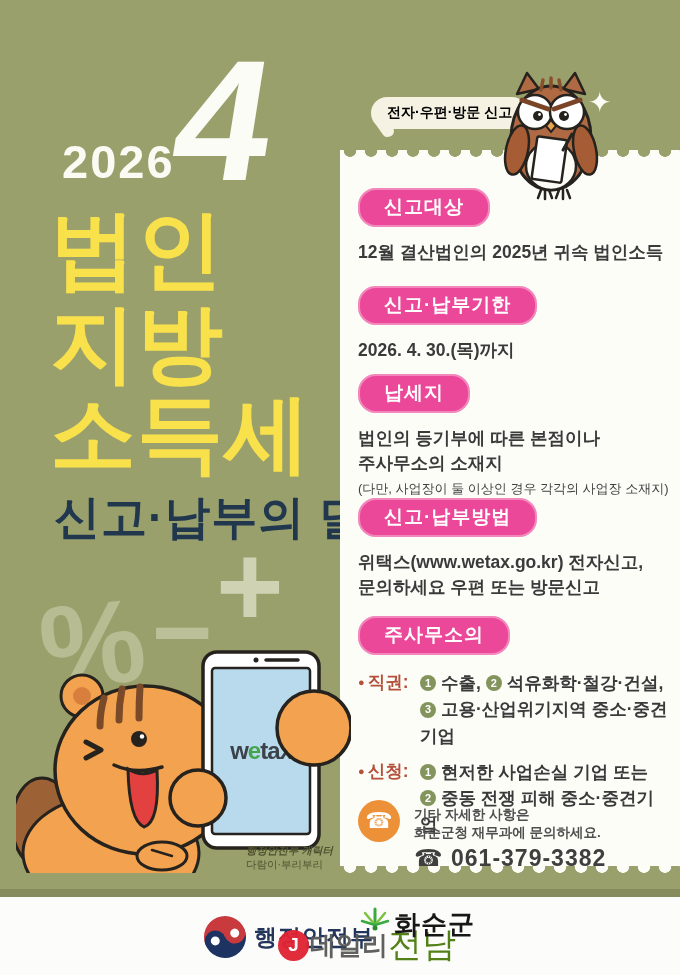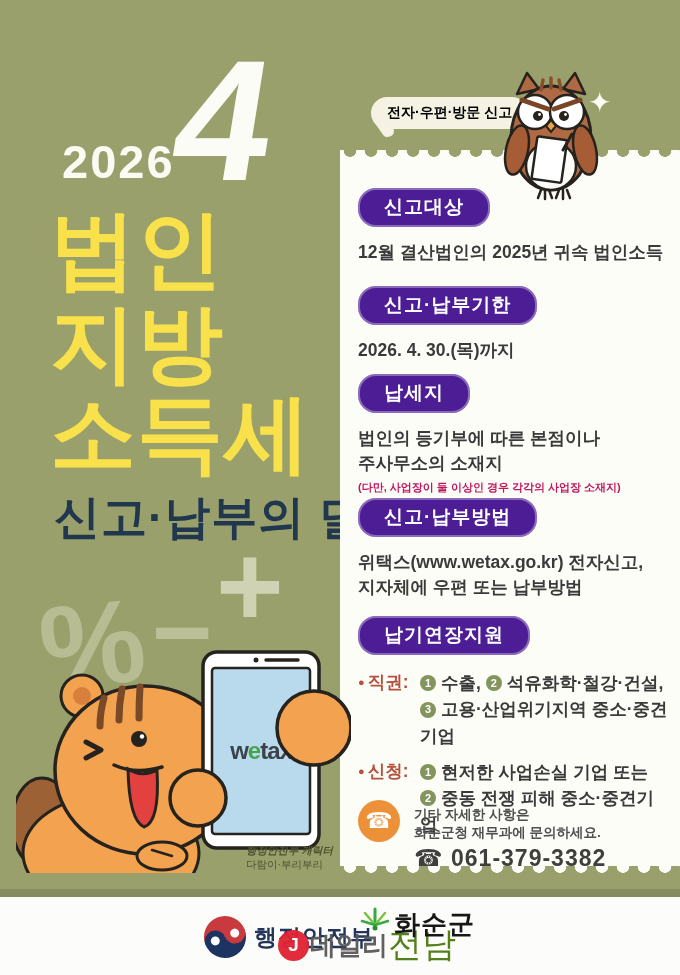--- a/index.html
+++ b/index.html
@@ -21,24 +21,24 @@
   .deco-plus{left:216px;top:528px;font-size:116px;color:#d0d3b3;}
 
   
   .panel{position:absolute;left:340px;top:150px;width:340px;height:716px;background:#fdfdf8;}
   .scallop-top,.scallop-bottom{position:absolute;left:0;right:0;height:13px;background-repeat:repeat-x;background-size:21px 13px;}
   .scallop-top{top:-6px;background-image:radial-gradient(circle 6.5px at 10px 6.5px,#99a06c 6px,rgba(0,0,0,0) 6.6px);}
   .scallop-bottom{bottom:-7px;background-image:radial-gradient(circle 6.5px at 10px 6.5px,#fdfdf8 6px,rgba(0,0,0,0) 6.6px);}
 
   .sec{position:absolute;left:18px;right:10px;}
   .s1{top:38px}.s2{top:136px}.s3{top:224px}.s4{top:348px}.s5{top:466px}
-  .badge{display:inline-block;background:#4c1d95;color:#ffffff;font-size:19px;font-weight:800;
+  .badge{display:inline-block;background:#ec4899;color:#ffffff;font-size:19px;font-weight:800;
          padding:6px 26px 7px;border-radius:18px;letter-spacing:1px;box-shadow:inset 0 0 0 2px rgba(255,255,255,.35);}
   .body-text{margin-top:13px;font-size:17.5px;font-weight:700;color:#3a3a3a;line-height:1.42;}
-  .note{margin-top:4px;font-size:11px;font-weight:700;color:#be185d;}
+  .note{margin-top:4px;font-size:13px;font-weight:400;color:#404040;}
 
   
   .bullets{margin-top:15px;}
   .bullet{display:flex;margin-bottom:10px;}
   .blabel{flex:0 0 62px;font-size:17.5px;font-weight:800;color:#b5503c;}
   .blabel .dot{font-size:11px;vertical-align:2px;margin-right:3px;}
   .bitems{font-size:17.5px;font-weight:700;color:#3a3a3a;line-height:1.5;}
   .cnum{display:inline-flex;align-items:center;justify-content:center;width:16px;height:16px;border-radius:50%;
         background:#83945c;color:#fff;font-size:11px;font-weight:700;margin-right:5px;vertical-align:2px;}
 
@@ -112,26 +112,26 @@
         <div>법인의 등기부에 따른 본점이나</div>
         <div>주사무소의 소재지</div>
       </div>
       <div class="note">(다만, 사업장이 둘 이상인 경우 각각의 사업장 소재지)</div>
     </div>
 
     <div class="sec s4">
       <span class="badge">신고·납부방법</span>
       <div class="body-text">
         <div>위택스(www.wetax.go.kr) 전자신고,</div>
-        <div>지자체에 우편 또는 납부방법</div>
+        <div>문의하세요 우편 또는 방문신고</div>
       </div>
     </div>
 
     <div class="sec s5">
-      <span class="badge">납기연장지원</span>
+      <span class="badge">주사무소의</span>
       <div class="bullets">
         <div class="bullet">
           <span class="blabel"><span class="dot">●</span><span>직권:</span></span>
           <div class="bitems">
             <div>
               <span class="cnum">1</span><span>수출,</span>
               <span class="cnum">2</span><span>석유화학·철강·건설,</span>
             </div>
             <div>
               <span class="cnum">3</span><span>고용·산업위기지역 중소·중견기업</span>

